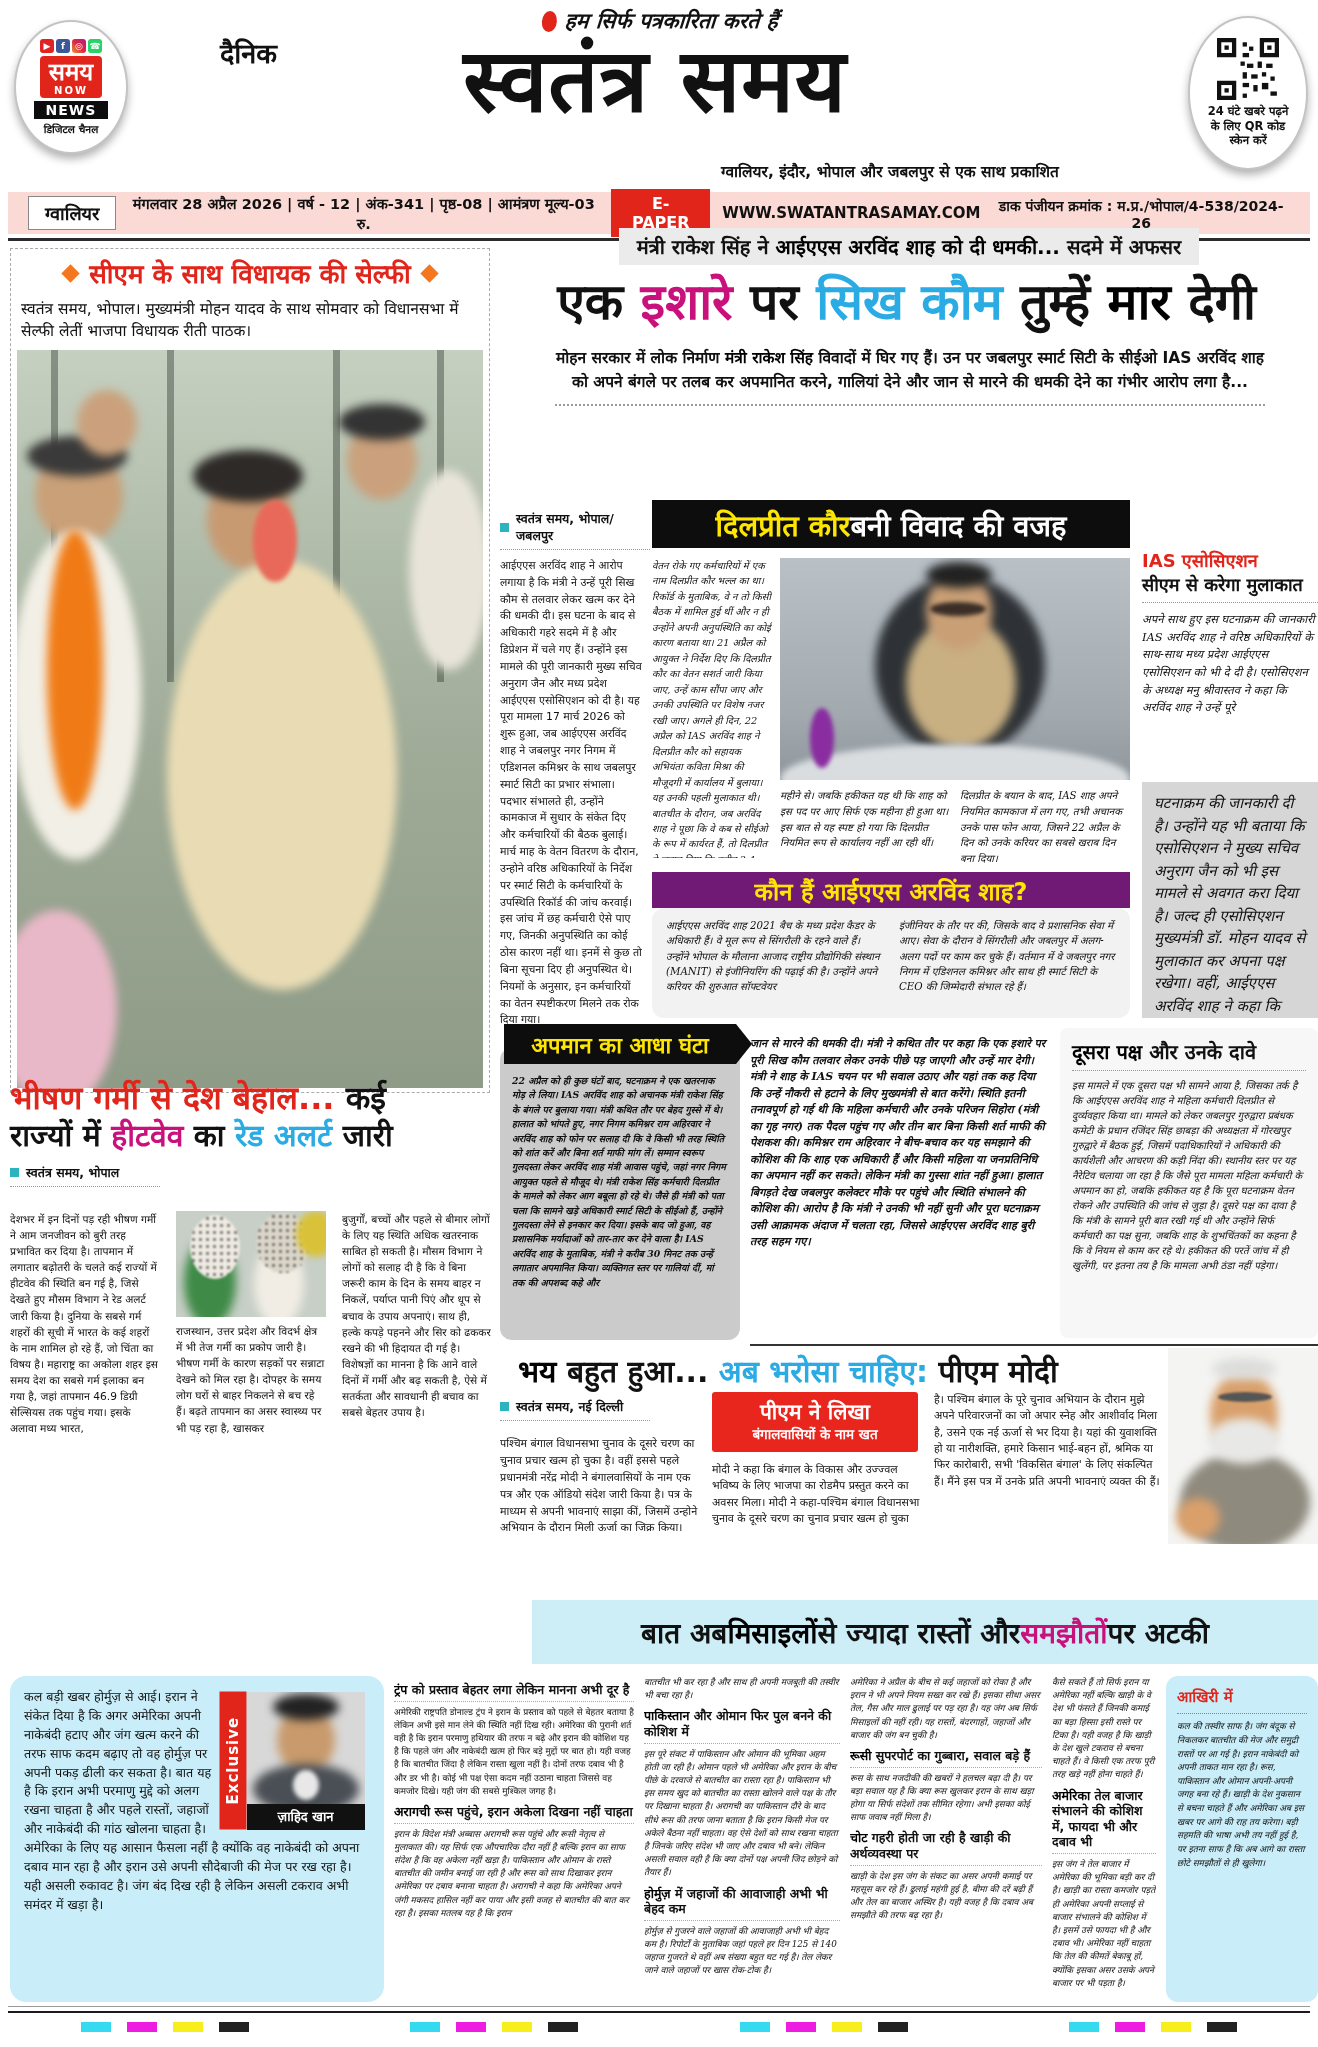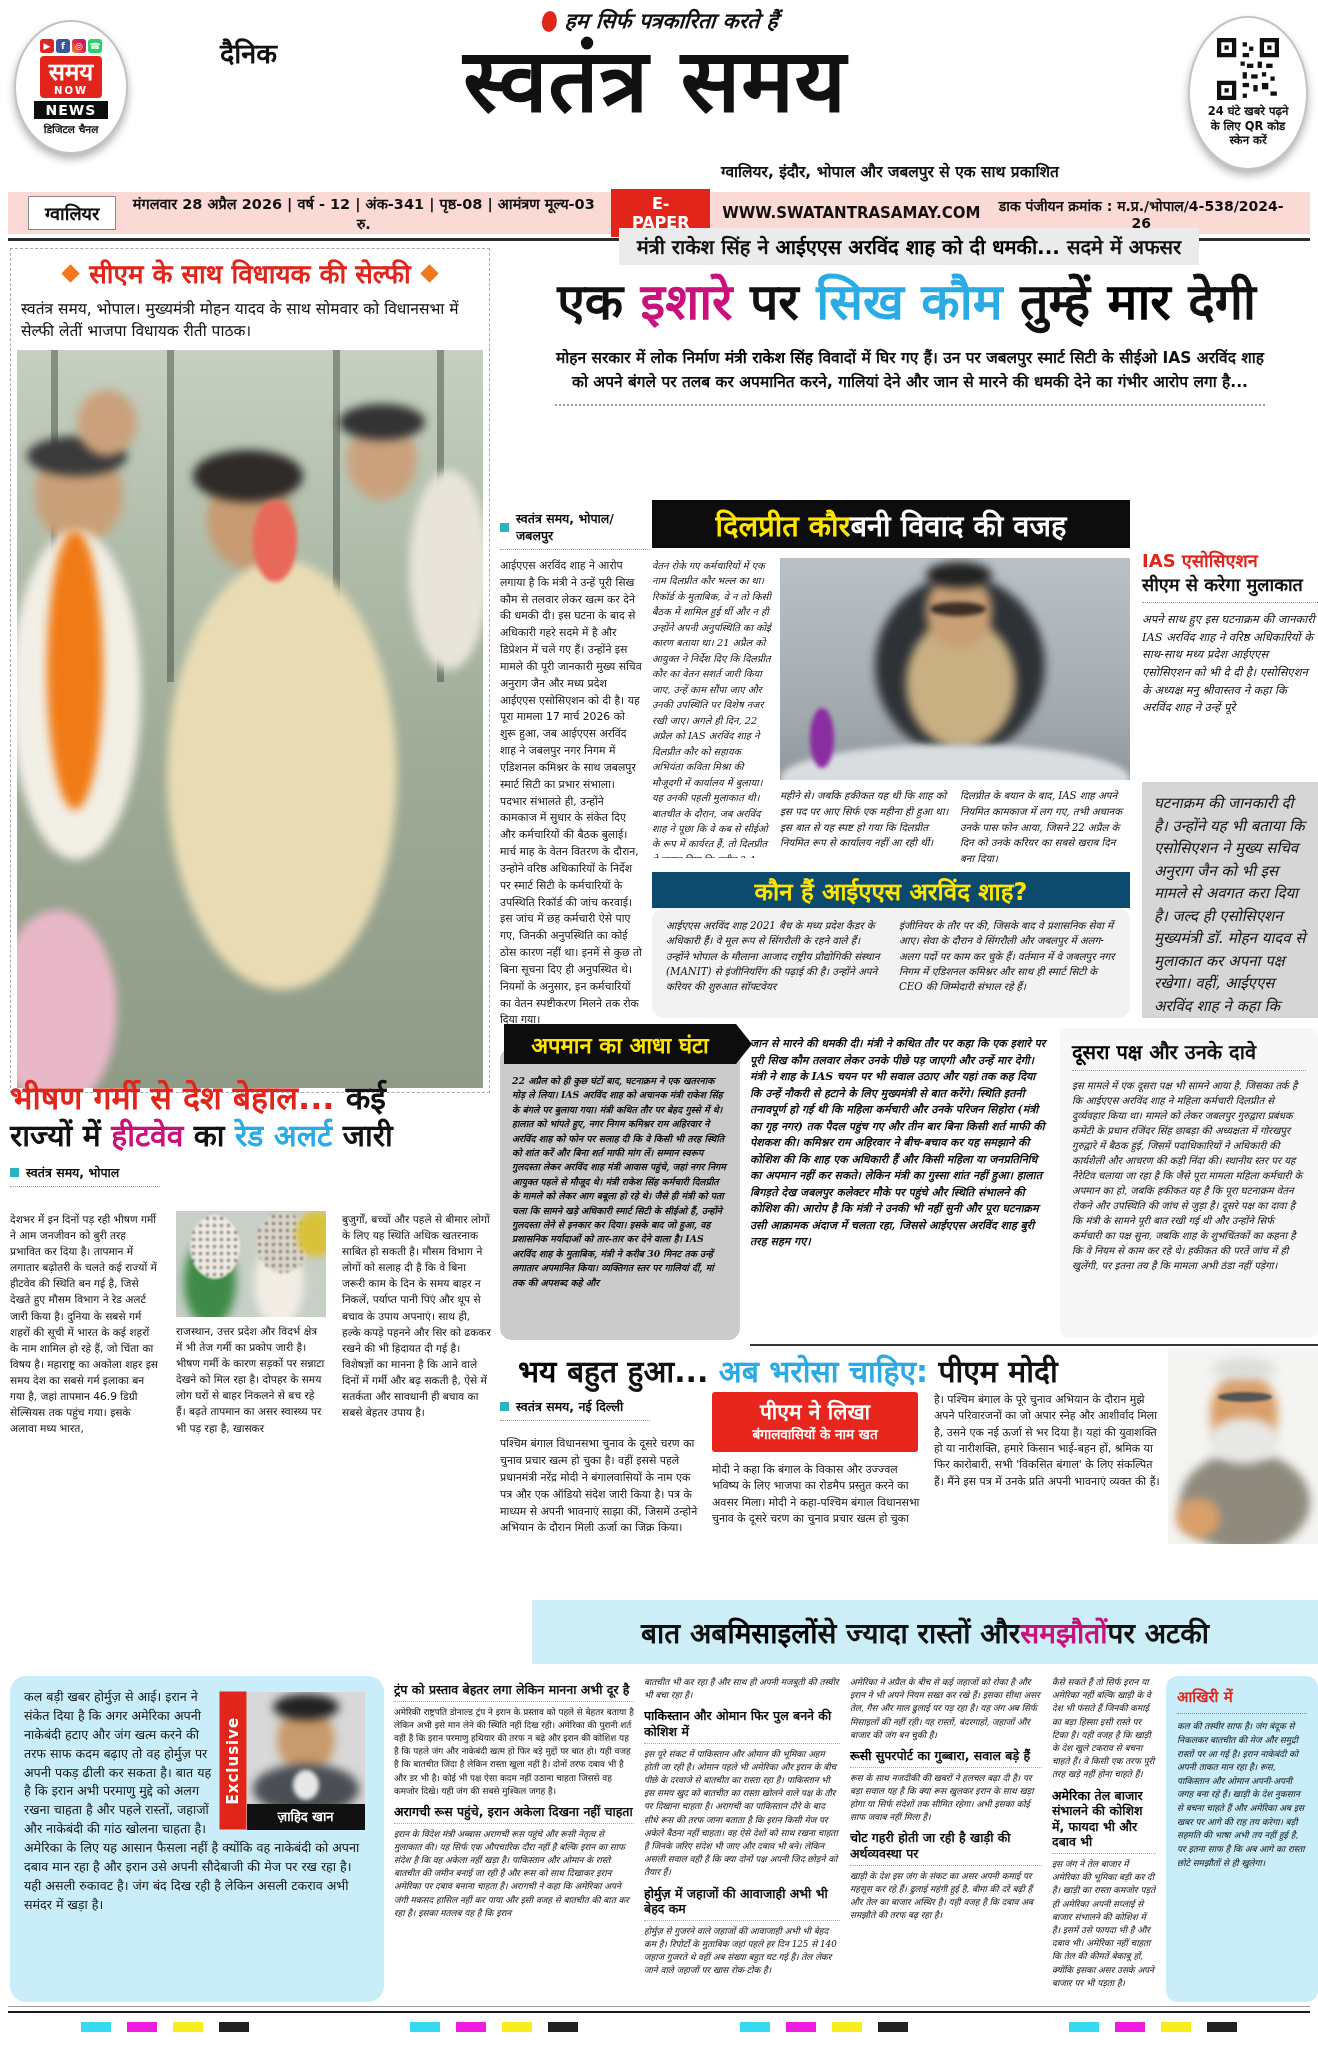--- a/index.html
+++ b/index.html
@@ -75,21 +75,21 @@
   .colA{position:absolute;left:500px;top:500px;width:142px;}
   .colA-t{font-size:10.8px;line-height:1.56;margin-top:8px;height:500px;overflow:hidden;}
   .banner-dil{position:absolute;left:652px;top:500px;width:478px;height:48px;background:#0d0d0d;color:#fff;
               display:flex;align-items:center;justify-content:center;font-size:29px;font-weight:bold;}
   .yellow{color:#ffe600;}
   .itser{font-family:"DejaVu Serif","Liberation Serif",serif;font-style:italic;}
   .note-col{position:absolute;left:652px;top:558px;width:120px;height:300px;overflow:hidden;font-size:9.8px;line-height:1.58;}
   .min-photo{position:absolute;left:780px;top:558px;width:350px;height:222px;overflow:hidden;
      background:linear-gradient(180deg,#b9c1c7 0%,#a2aab0 70%,#8f979d 100%);}
   .under{position:absolute;top:788px;width:170px;font-size:10.2px;line-height:1.55;height:76px;overflow:hidden;}
-  .banner-who{position:absolute;left:652px;top:872px;width:478px;height:36px;background:#0c4a6e;color:#ffe600;
+  .banner-who{position:absolute;left:652px;top:872px;width:478px;height:36px;background:#701a75;color:#ffe600;
               display:flex;align-items:center;justify-content:center;font-size:24px;font-weight:bold;}
   .whois-box{position:absolute;left:652px;top:908px;width:478px;height:110px;background:#f2f2f2;border-radius:12px;
              box-sizing:border-box;display:flex;gap:16px;padding:10px 14px;font-size:10.2px;line-height:1.5;overflow:hidden;}
   .sidebar{position:absolute;left:1142px;top:500px;width:176px;margin-top:48px;}
   .sb-h1{color:#e1251b;font-size:18px;font-weight:bold;}
   .sb-h2{font-size:18px;font-weight:bold;border-bottom:1px dotted #999;padding-bottom:6px;}
   .sb-t{font-size:11.4px;line-height:1.55;margin-top:8px;height:190px;overflow:hidden;}
   .sidebar2{position:absolute;left:1142px;top:782px;width:176px;height:236px;background:#d6d6d6;border-radius:0;
             box-sizing:border-box;padding:10px 12px;font-size:15px;line-height:1.5;overflow:hidden;}
 

